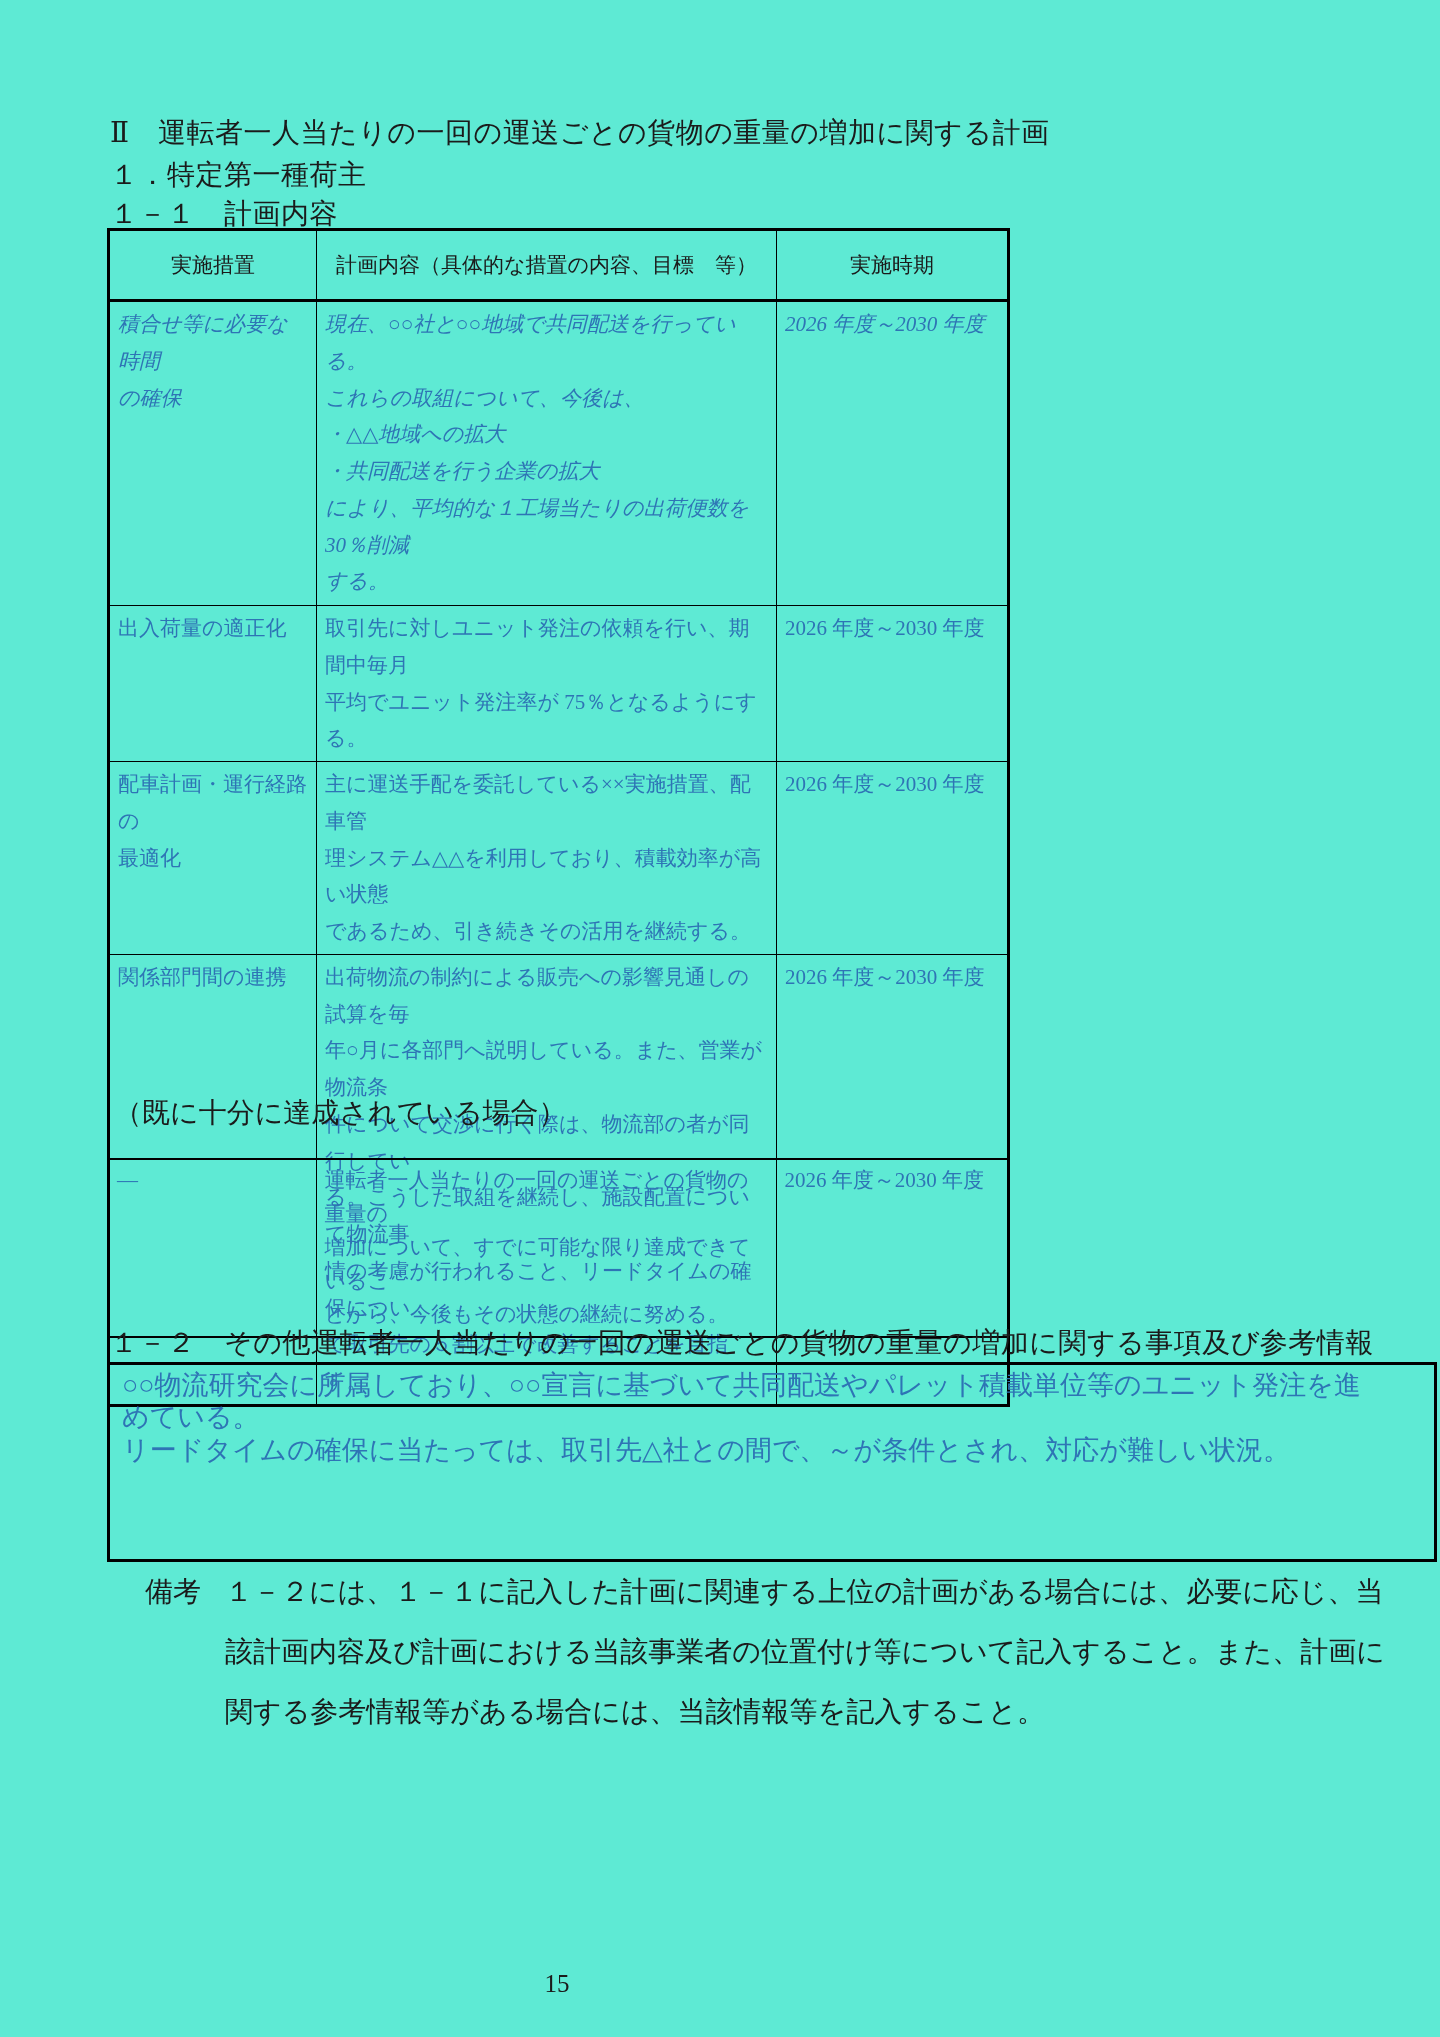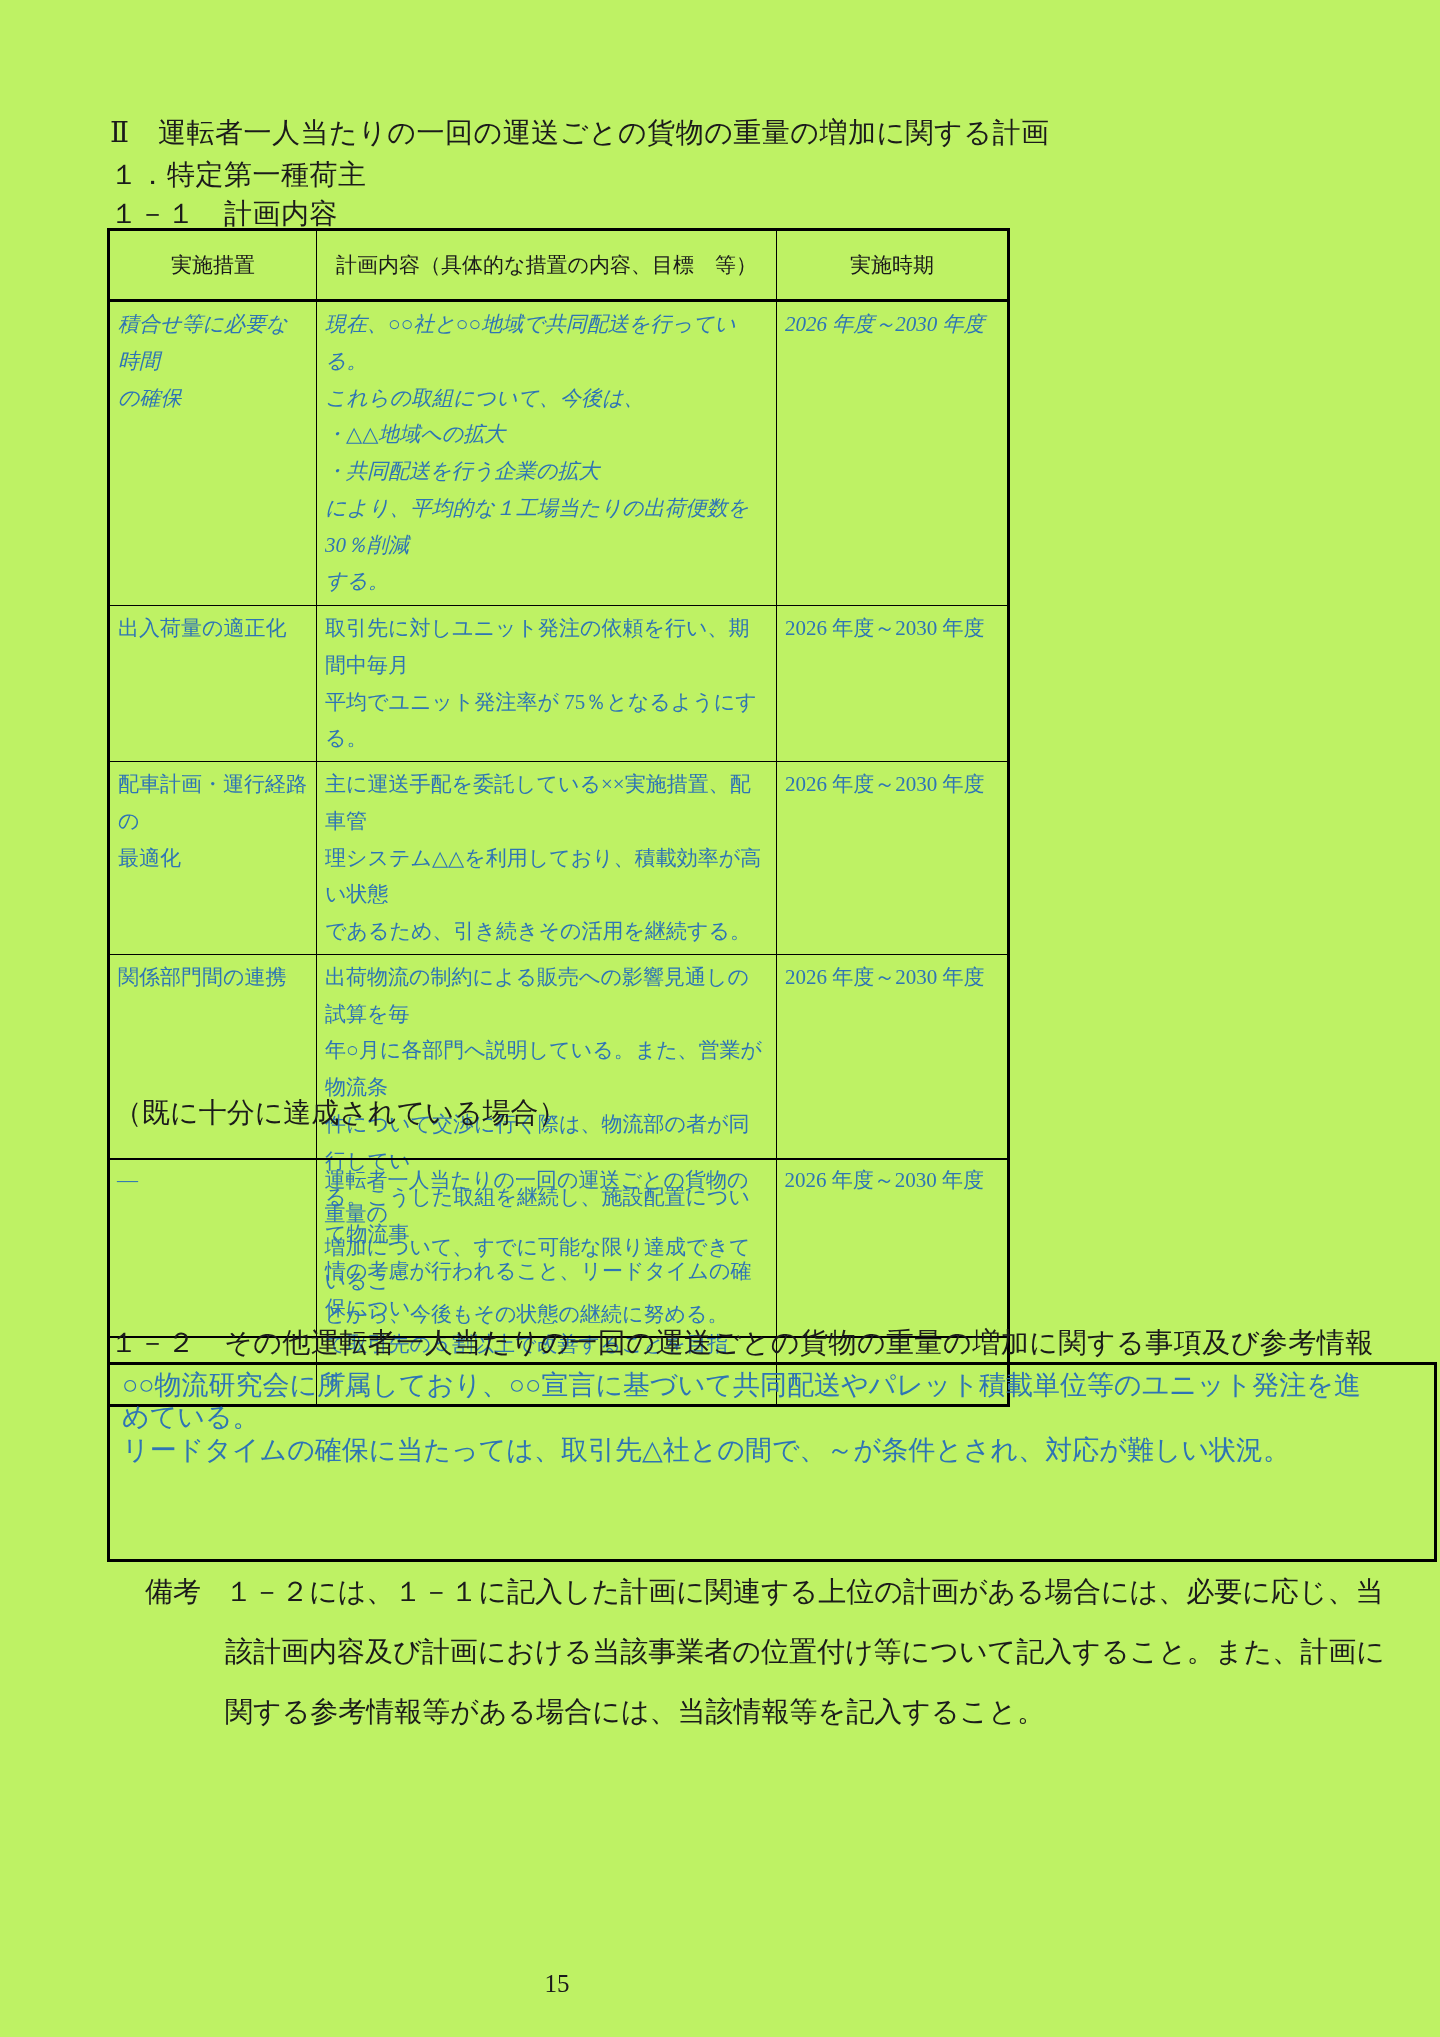--- a/index.html
+++ b/index.html
@@ -1,20 +1,20 @@
 <!DOCTYPE html>
 <html><head>
 <meta charset="utf-8">
 <style>
   html,body { margin:0; padding:0; background:#e8e8e8; }
   .page {
     position:relative;
     width:1440px; height:2037px;
     margin:0 auto;
-    background:#bef264;
+    background:#5eead4;
     font-family:"Liberation Serif","DejaVu Serif",serif;
     color:#1b1b1b;
     overflow:hidden;
   }
   .abs { position:absolute; }
 
   .doc-title   { left:110px; top:114px;  font-size:28px; letter-spacing:0.5px; }
   .sec-heading { font-size:28px; letter-spacing:0.5px; }
   .sec1  { left:110px; top:156px; }
   .sec11 { left:110px; top:195px; }

